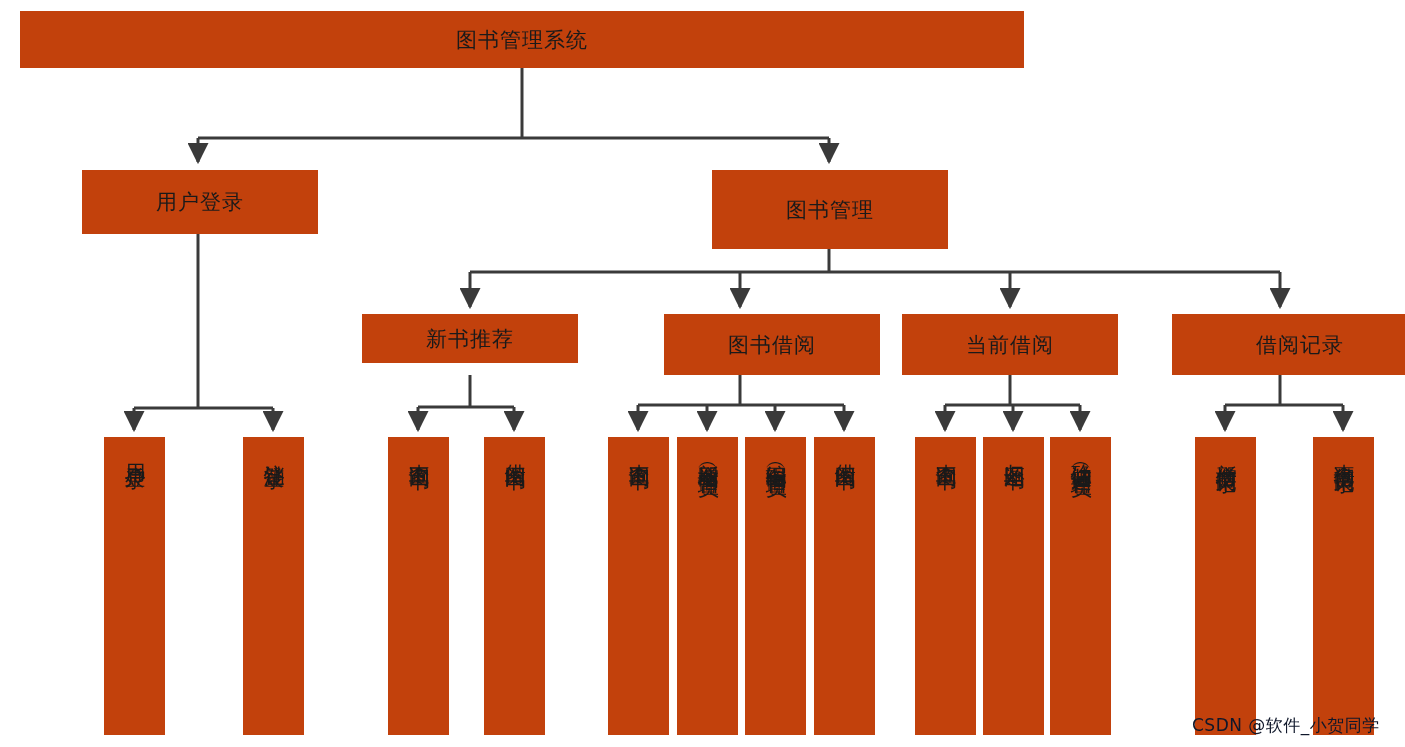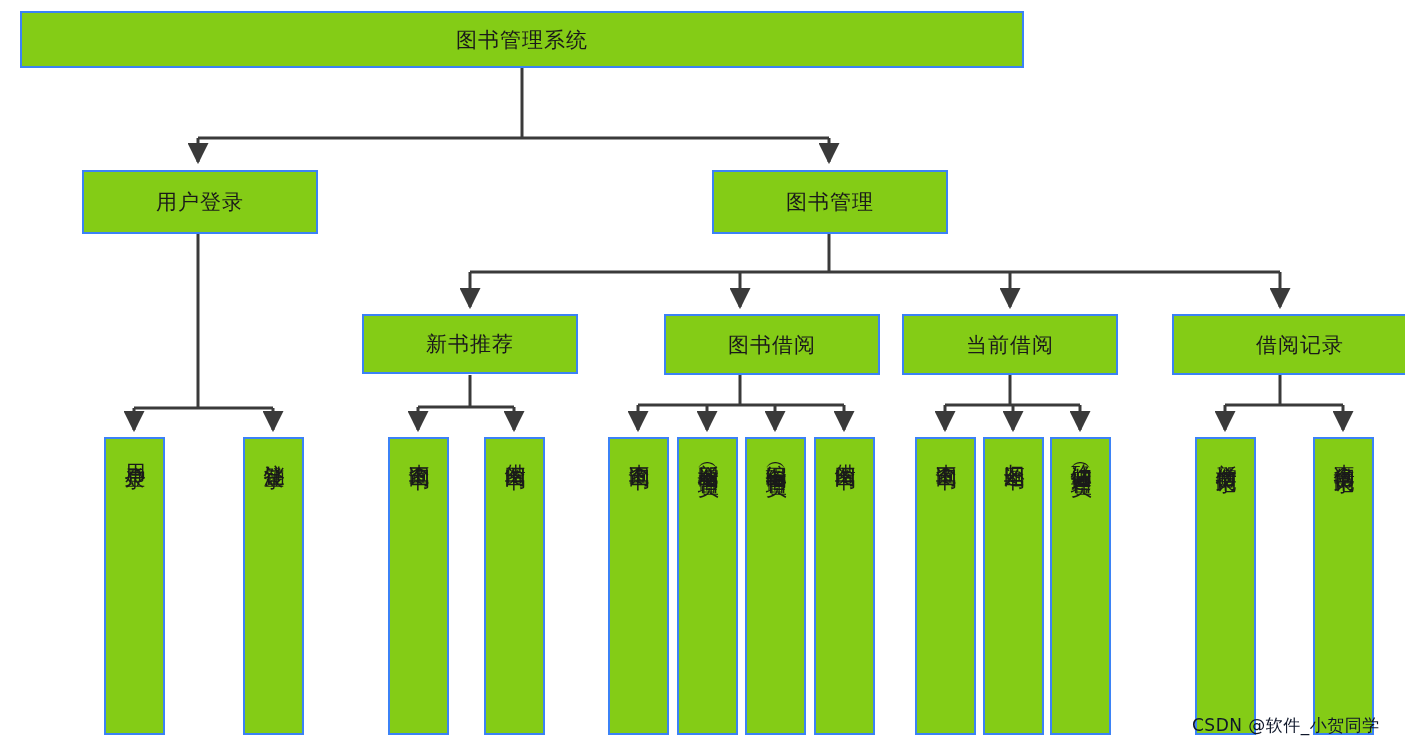--- a/index.html
+++ b/index.html
@@ -21,22 +21,22 @@
     position: absolute;
     left: 0;
     top: 0;
     width: 1405px;
     height: 747px;
     pointer-events: none;
   }
   .node {
     position: absolute;
     box-sizing: border-box;
-    border: 2px solid #3b82f6;
-    background: #84cc16;
+    border: 2px solid #c2410c;
+    background: #c2410c;
     display: flex;
     align-items: center;
     justify-content: center;
     color: #1a1a1a;
   }
   .node.horiz {
     font-size: 21px;
     letter-spacing: 1px;
   }
   .node.vert {
@@ -115,25 +115,25 @@
     </g>
   </svg>
 
   <div class="node horiz" style="left:20px; top:11px; width:1004px; height:57px;">
     <span>图书管理系统</span>
   </div>
 
   <div class="node horiz" style="left:82px; top:170px; width:236px; height:64px;">
     <span>用户登录</span>
   </div>
-  <div class="node horiz" style="left:712px; top:170px; width:236px; height:64px;">
+  <div class="node horiz" style="left:712px; top:170px; width:236px; height:79px;">
     <span>图书管理</span>
   </div>
 
-  <div class="node horiz" style="left:362px; top:314px; width:216px; height:60px;text-align:right;">
+  <div class="node horiz" style="left:362px; top:314px; width:216px; height:49px;text-align:right;">
     <span>新书推荐</span>
   </div>
   <div class="node horiz" style="left:632px; top:314px; width:216px; height:61px;margin-left:32px;">
     <span>图书借阅</span>
   </div>
   <div class="node horiz" style="left:902px; top:314px; width:216px; height:61px;">
     <span>当前借阅</span>
   </div>
   <div class="node horiz" style="left:1172px; top:314px; width:256px; height:61px;">
     <span>借阅记录</span>

